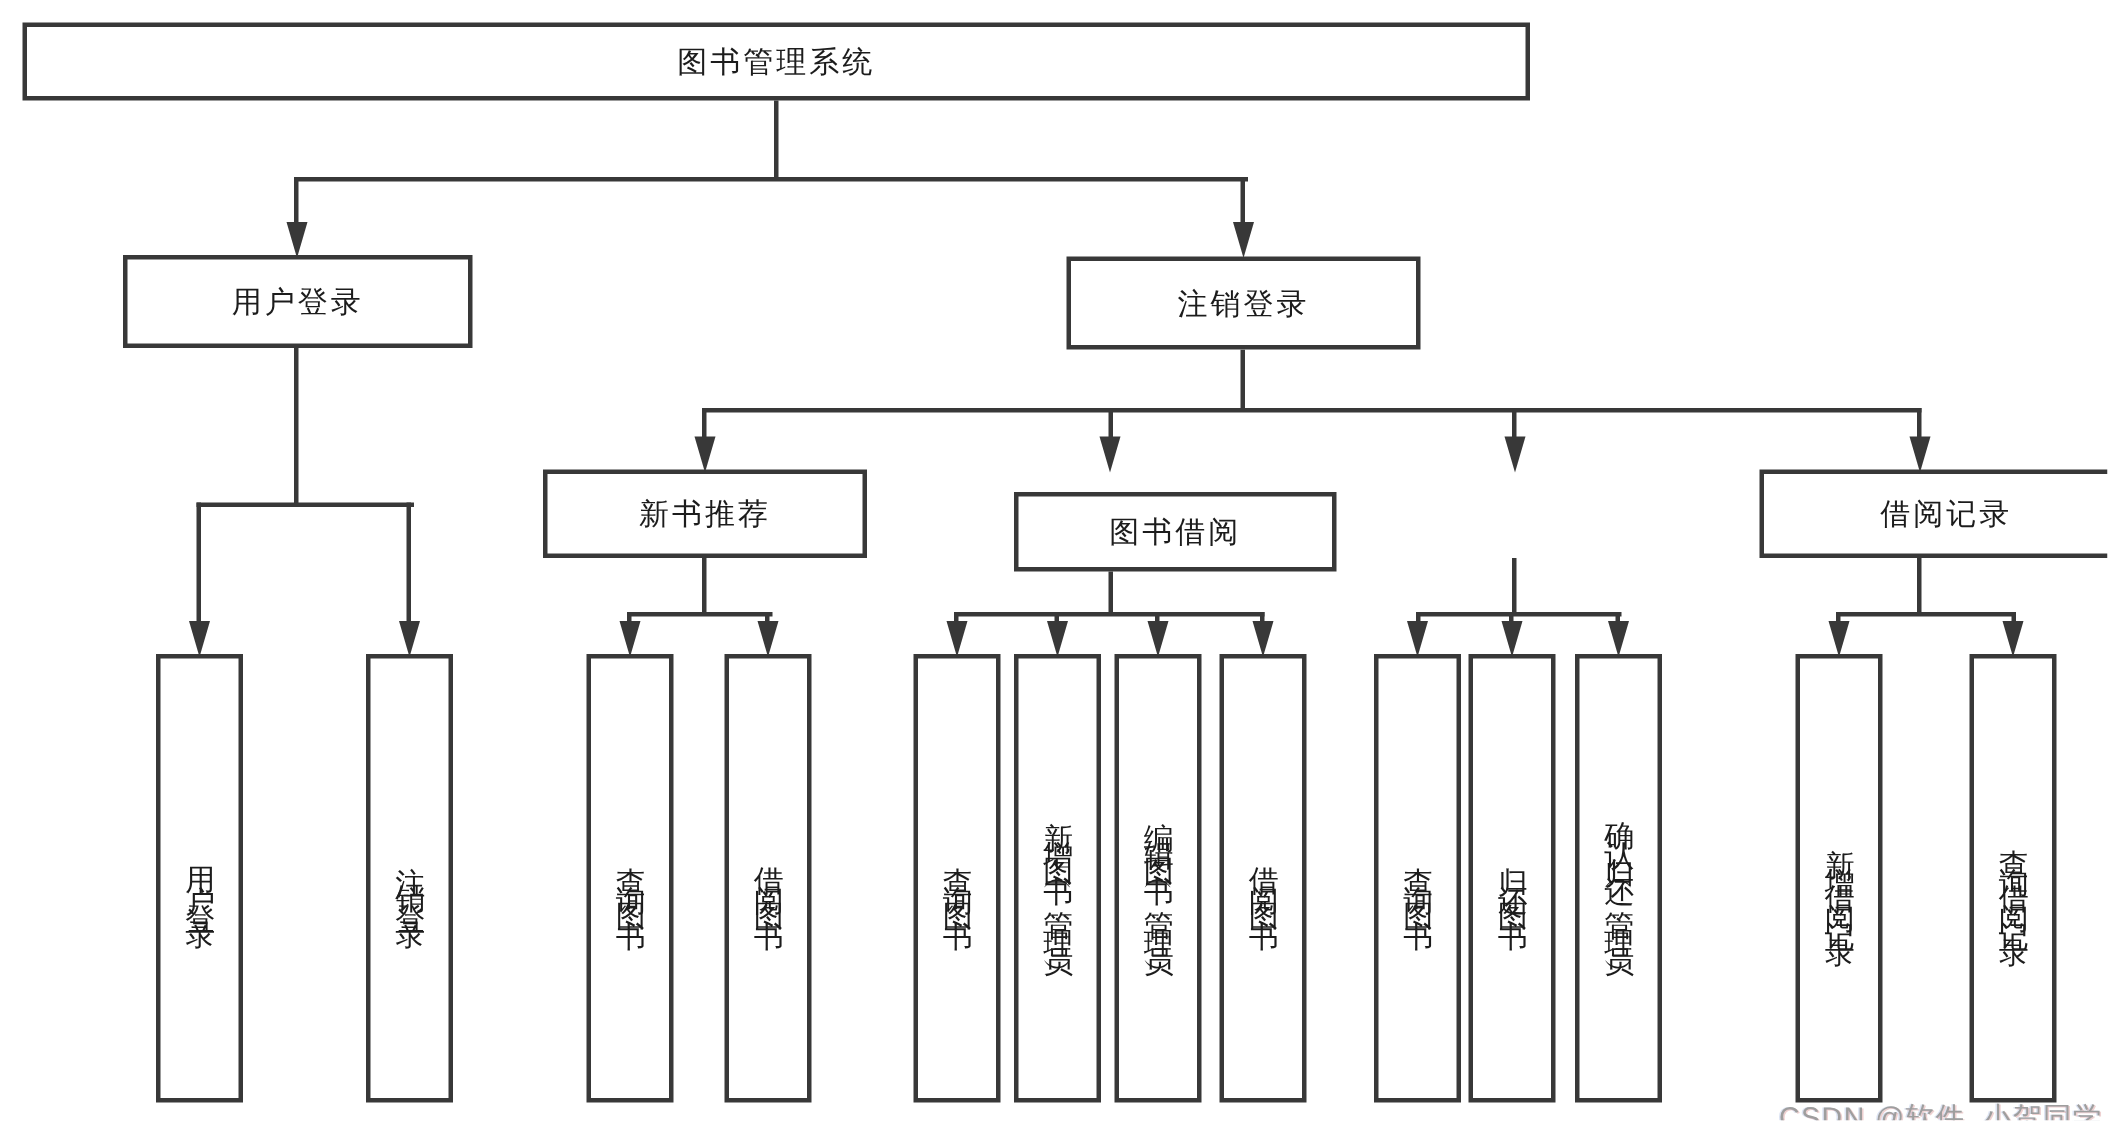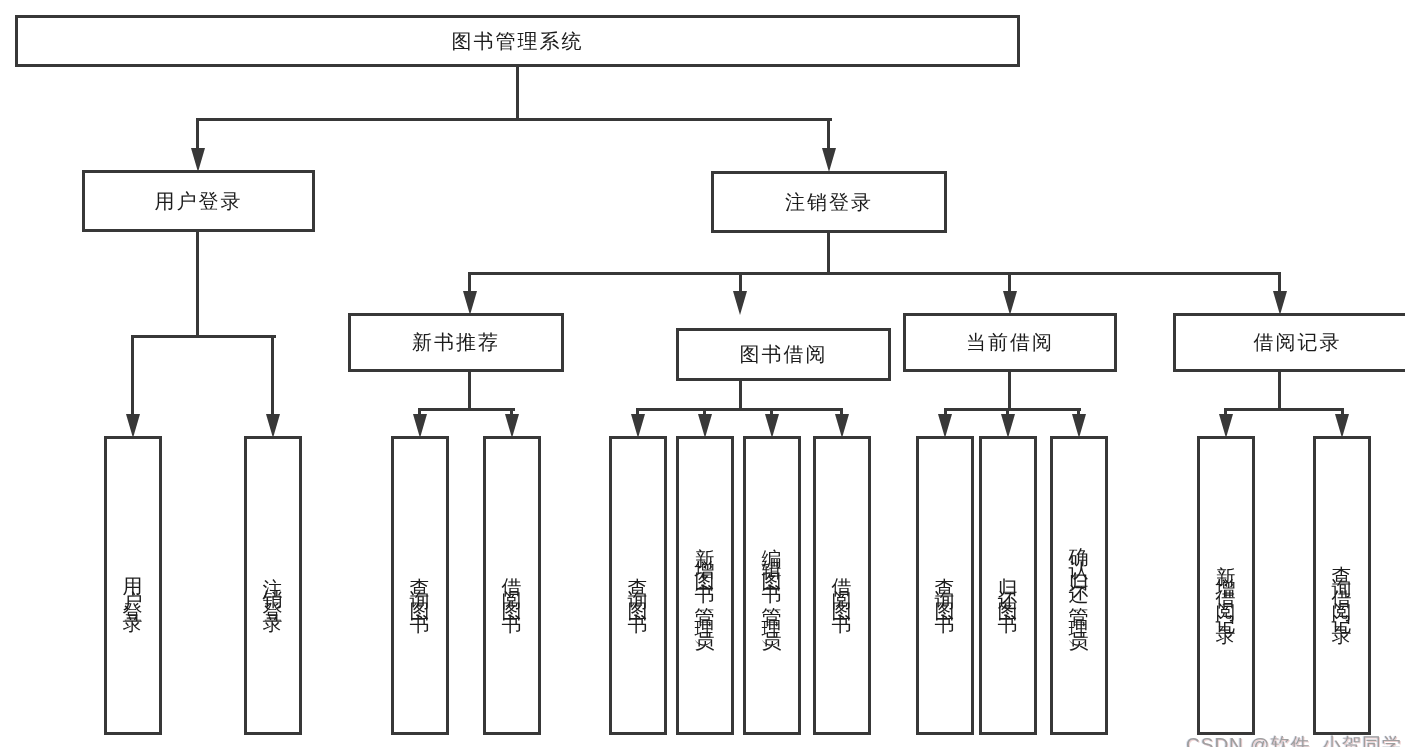--- a/index.html
+++ b/index.html
@@ -73,28 +73,25 @@
     <span class="lbl">图书管理系统</span>
   </div>
 
   <div class="box" style="left:82px; top:170px; width:233px; height:62px;">
     <span class="lbl">用户登录</span>
   </div>
   <div class="box" style="left:711px; top:171px; width:236px; height:62px;">
     <span class="lbl">注销登录</span>
   </div>
 
-  <div class="box" style="left:348px; top:313px; width:216px; height:59px;">
+  <div class="box" style="left:362px; top:313px; width:216px; height:59px;">
     <span class="lbl">新书推荐</span>
   </div>
   <div class="box" style="left:633px; top:328px; width:215px; height:53px;margin-left:43px;">
     <span class="lbl">图书借阅</span>
-  </div>
-  <div class="box" style="left:903px; top:313px; width:214px; height:59px;">
-    <span class="lbl">当前借阅</span>
   </div>
   <div class="box" style="left:1173px; top:313px; width:249px; height:59px;">
     <span class="lbl">借阅记录</span>
   </div>
 
   <div class="box leaf" style="left:104px; top:436px; width:58px; height:299px;">
     <span class="lbl">用户登录</span>
   </div>
   <div class="box leaf" style="left:244px; top:436px; width:58px; height:299px;">
     <span class="lbl">注销登录</span>

